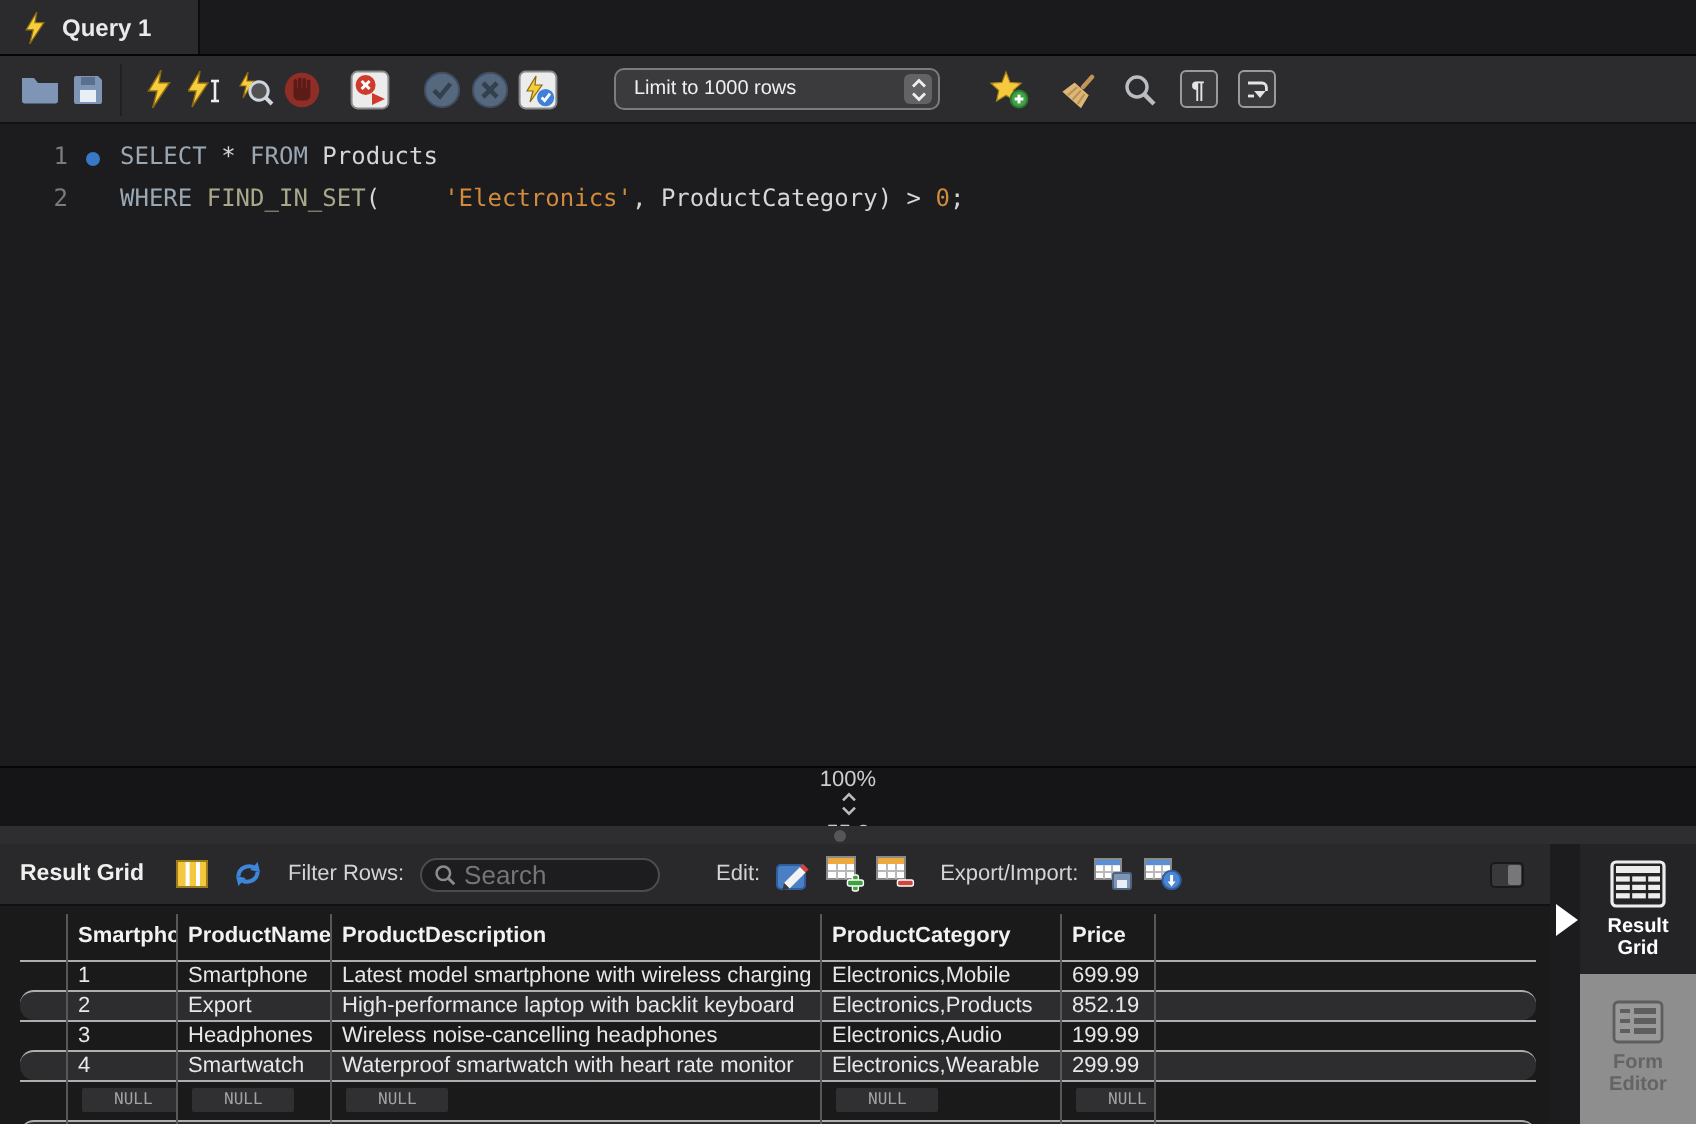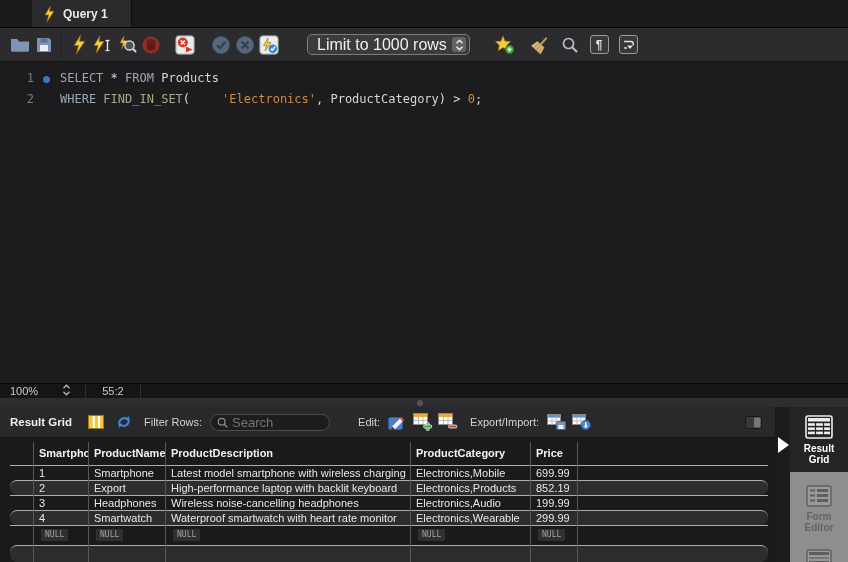--- a/index.html
+++ b/index.html
@@ -1,43 +1,43 @@
 <!DOCTYPE html>
 <html><head>
 <meta charset="utf-8">
 <style>
   * { margin:0; padding:0; box-sizing:border-box; }
   body { background:#000; font-family:"Liberation Sans",sans-serif; }
   .app { position:relative; width:848px; height:562px; background:#1d1d1f; overflow:hidden; }
 
   
-  .tabbar { height:28px; background:#1a1a1c; border-bottom:1px solid #050505; display:flex;padding-left:32px; }
+  .tabbar { height:28px; background:#1a1a1c; border-bottom:1px solid #050505; display:flex; }
   .tab { width:100px; background:#2b2b2d; border-right:1px solid #0c0c0c; display:flex; align-items:center; gap:8px; padding-left:12px; }
   .tab-title { color:#eaeaea; font-size:12px; font-weight:bold; }
 
   
   .toolbar { height:34px; background:#2c2c2e; border-bottom:1px solid #121214; display:flex; align-items:center; padding-left:8px; }
   .tbtn { width:24px; height:26px; display:flex; align-items:center; justify-content:center; flex:none; }
   .tsep { width:1px; height:26px; background:#202022; margin:0 6px 0 4px; flex:none; }
   .dropdown { margin-left:26px; width:163px; height:21px; background:#3b3b3d; border:1px solid #7c7c7e; border-radius:5px; display:flex; align-items:center; padding:0 3px 0 9px; flex:none; }
-  .dropdown-label { color:#f0f0f0; font-size:16px; flex:1; }
+  .dropdown-label { color:#f0f0f0; font-size:10px; flex:1; }
   .stepper { width:14px; height:15px; background:#636366; border-radius:3px; display:flex; align-items:center; justify-content:center; }
   .boxbtn { width:19px; height:19px; border:1px solid #9a9a9a; border-radius:3px; background:#39393b; color:#e4e4e4; display:flex; align-items:center; justify-content:center; font-size:12px; font-weight:bold; flex:none; }
 
   
   .editor { height:321px; background:#1c1c1e; padding-top:6px; font-family:"DejaVu Sans Mono",monospace; font-size:12px; }
   .eline { display:flex; height:21px; line-height:21px; }
   .lnum { width:34px; text-align:right; color:#7b7b7b; flex:none; }
   .ldot { width:26px; position:relative; flex:none; }
   .bluedot { position:absolute; left:9px; top:8px; width:7px; height:7px; border-radius:50%; background:#3779c5; }
   .codeline { white-space:pre; color:#d6d6d6; }
   .kw { color:#9aa7b4; } .fn { color:#a9a88a; } .str { color:#d28a3d;margin-left:32px; } .num { color:#d28a3d; }
 
   
-  .statusbar { height:15px; background:#151517; border-top:1px solid #060606; display:flex; align-items:center; color:#cccccc; font-size:11px; }
+  .statusbar { height:30px; background:#151517; border-top:1px solid #060606; display:flex; align-items:center; color:#cccccc; font-size:11px;flex-direction:column; }
   .sb-item { padding:0 10px; }
   .sb-sep { width:1px; height:15px; background:#2e2e30; }
 
   
   .splitter { height:9px; background:#2e2e30; position:relative; }
   .splitter-dot { position:absolute; left:417px; top:2px; width:6px; height:6px; border-radius:50%; background:#56565a; }
 
   
   .bottom { display:flex; height:155px; }
   .bleft { width:775px; display:flex; flex-direction:column; }
@@ -59,21 +59,21 @@
   .grow { position:relative; display:flex; height:15px; }
   .grow.tall { height:20px; }
   .grow.last { height:17px; }
   .rowline::before { content:""; position:absolute; left:10px; right:7px; top:0; bottom:0; border-top:1px solid #aeaeae; }
   .stripe::before { content:""; position:absolute; left:10px; right:7px; top:0; bottom:0; background:#2d2d2f; border-radius:7px; border-top:1px solid #aeaeae; }
   .cell { position:relative; font-size:11px; color:#e8e8e8; line-height:14px; padding:1px 0 0 5px; border-left:1px solid #58585a; white-space:nowrap; overflow:hidden; }
   .cell.selcol { border-left:none; }
   .c0 { width:33px; flex:none; } .c1 { width:55px; flex:none; } .c2 { width:77px; flex:none; }
   .c3 { width:245px; flex:none; } .c4 { width:120px; flex:none; } .c5 { width:47px; flex:none; }
   .cfill { flex:1; }
-  .nullbadge { display:inline-block; background:#303032; color:#a2a2a2; font-family:"DejaVu Sans Mono",monospace; font-size:8px; line-height:10px; padding:1px 4px; margin:3px 0 0 2px; border-radius:1px; }
+  .nullbadge { display:inline-block; background:#303032; color:#a2a2a2; font-family:"DejaVu Sans Mono",monospace; font-size:8px; line-height:10px; padding:1px 16px; margin:3px 0 0 2px; border-radius:1px; }
 
   
   .strip { width:15px; background:#1c1c1e; position:relative; }
   .collapse-arrow { position:absolute; left:3px; top:30px; width:0; height:0; border-top:8px solid transparent; border-bottom:8px solid transparent; border-left:11px solid #ffffff; }
   .sidebar { width:58px; background:#8e8e8e; display:flex; flex-direction:column; align-items:center; overflow:hidden; }
   .side-item { width:100%; display:flex; flex-direction:column; align-items:center; }
   .side-item.selected { background:#242426; padding:8px 0 7px; }
   .side-item.plain { padding:13px 0 6px; }
   .side-label { margin-top:4px; font-size:10px; font-weight:bold; text-align:center; line-height:11px; width:44px; }
   .side-item.selected .side-label { color:#ffffff; }

